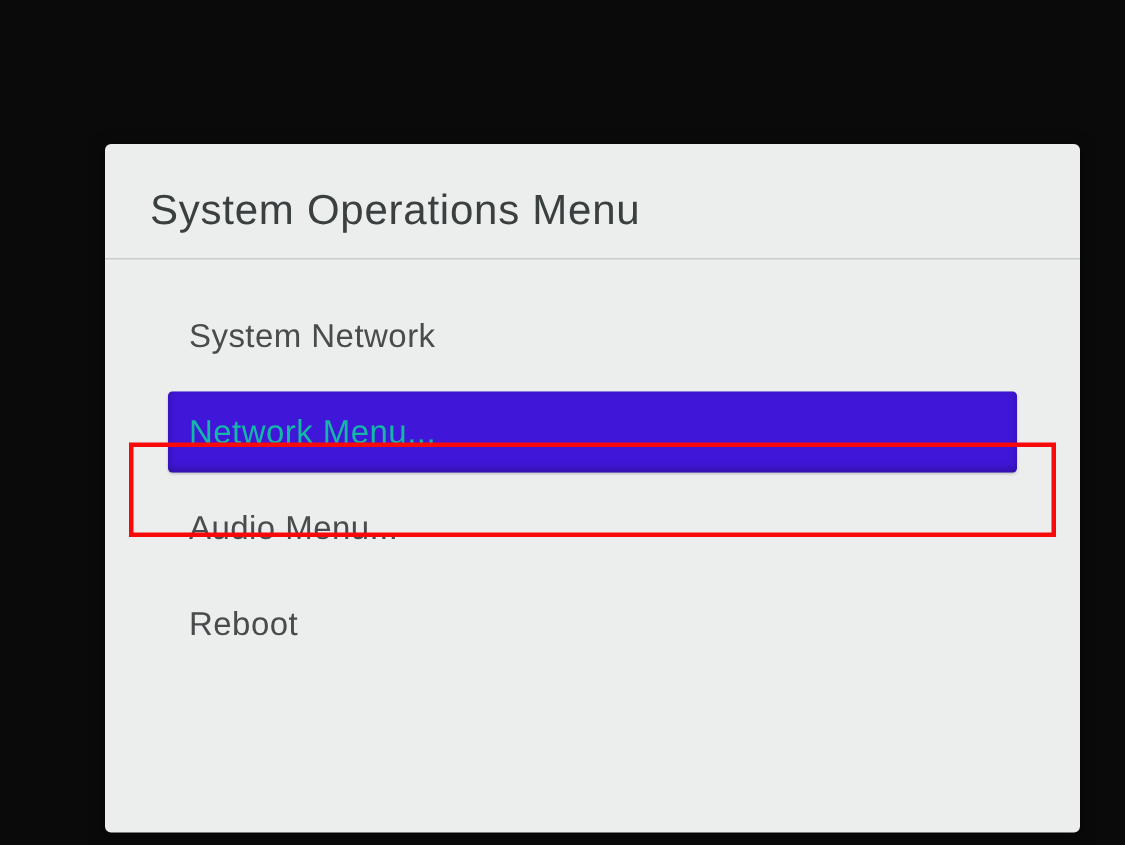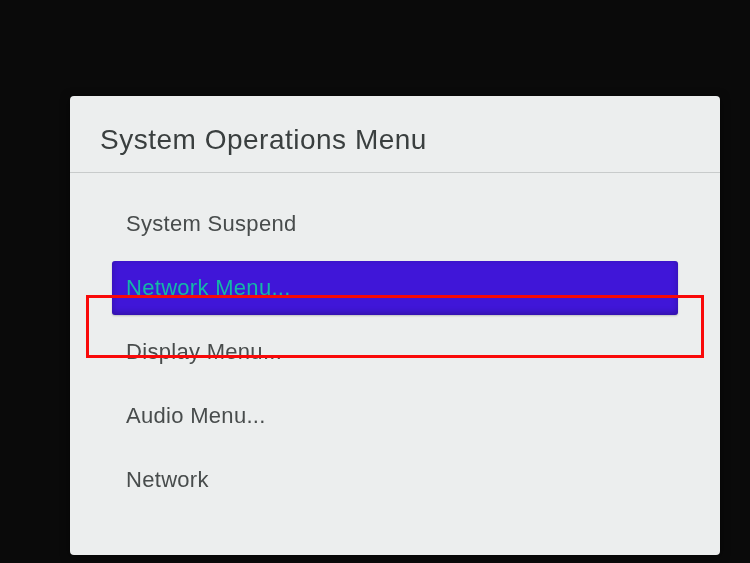--- a/index.html
+++ b/index.html
@@ -73,21 +73,20 @@
     }
   </style>
 </head>
 <body>
 
 <div class="bg-hint"></div>
 
 <div class="modal">
   <h1 class="modal-title">System Operations Menu</h1>
   <ul class="menu-list">
-    <li class="menu-item">System Suspend</li>
+    <li class="menu-item">System Network</li>
     <li class="menu-item selected">Network Menu...</li>
-    <li class="menu-item">Display Menu...</li>
     <li class="menu-item">Audio Menu...</li>
-    <li class="menu-item">Network</li>
+    <li class="menu-item">Reboot</li>
   </ul>
 </div>
 
 <div class="highlight-box"></div>
 
 </body></html>

